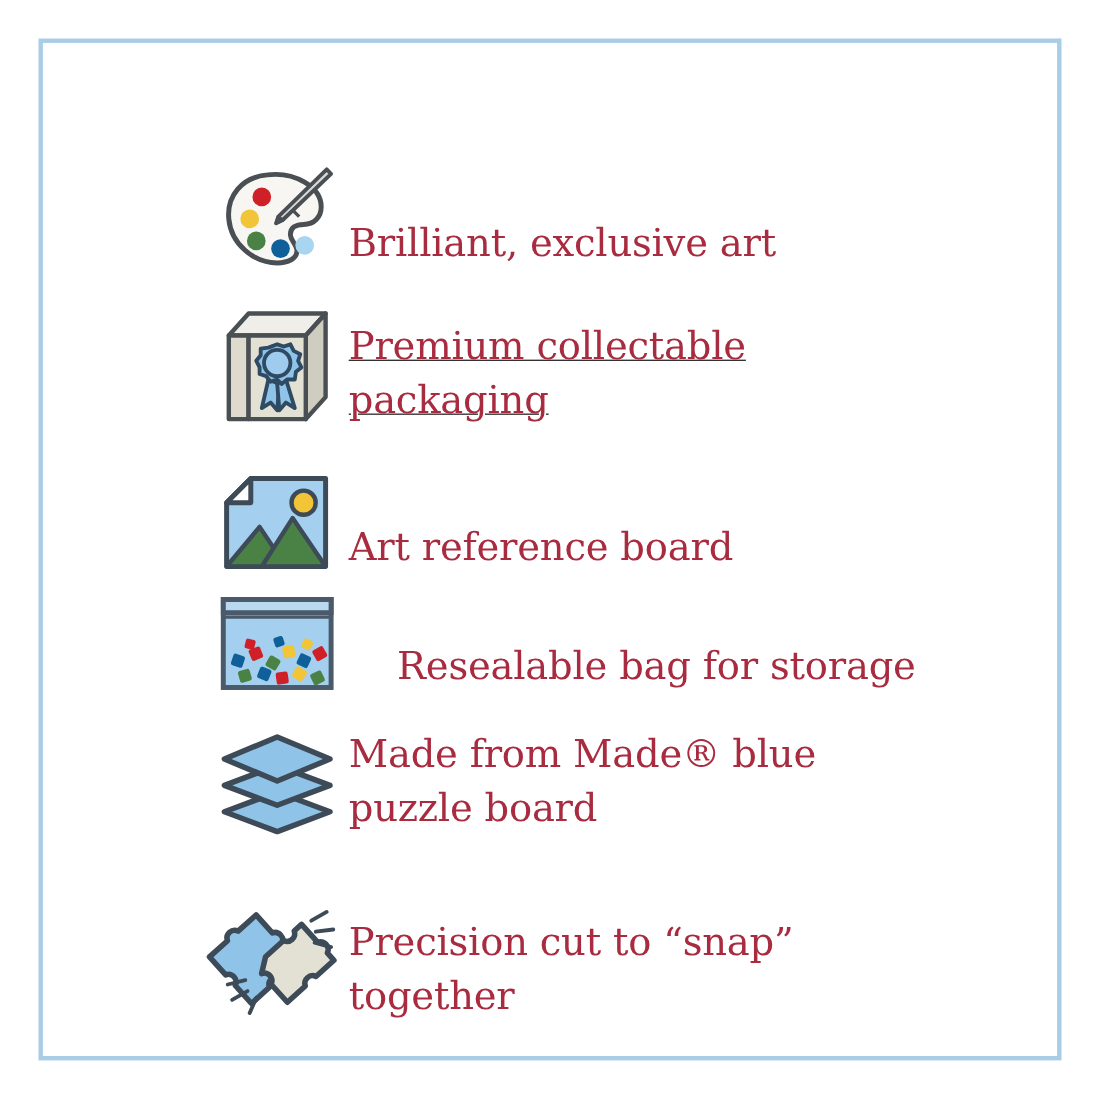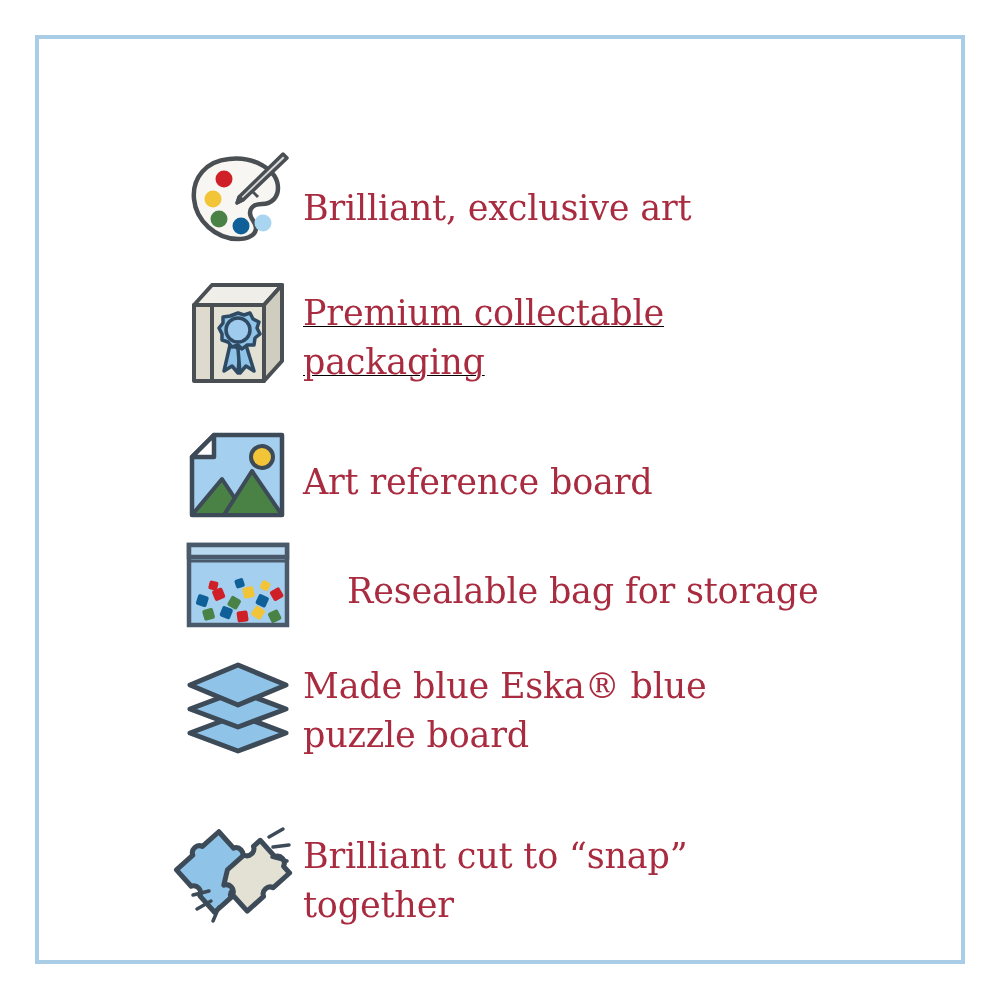--- a/index.html
+++ b/index.html
@@ -33,22 +33,22 @@
   .feature-list {
     position: absolute;
     left: 0;
     top: 0;
     width: 100%;
     height: 100%;
   }
   .feature-row {
     position: absolute;
     display: flex;
-    align-items: center;
-    left: 140px;
+    align-items: flex-end;
+    left: 154px;
   }
   .icon-cell {
     width: 118px;
     flex: 0 0 118px;
     display: flex;
     align-items: center;
     justify-content: center;
   }
   .label-cell {
     padding-left: 6px;
@@ -193,21 +193,21 @@
 
       <li class="feature-row row-4">
         <div class="icon-cell">
           <svg width="108" height="96" viewBox="0 0 108 96" aria-hidden="true">
             <path d="M54 56 L6 74 L54 92 L102 74 Z" fill="#8fc4e8" stroke="#3d4a57" stroke-width="5" stroke-linejoin="round"></path>
             <path d="M54 32 L6 50 L54 68 L102 50 Z" fill="#8fc4e8" stroke="#3d4a57" stroke-width="5" stroke-linejoin="round"></path>
             <path d="M54 6 L6 26 L54 46 L102 26 Z" fill="#8fc4e8" stroke="#3d4a57" stroke-width="5" stroke-linejoin="round"></path>
           </svg>
         </div>
         <div class="label-cell">
-          <span class="feature-label">Made blue Eska® blue
+          <span class="feature-label">Made from Made® blue
 puzzle board</span>
         </div>
       </li>
 
       <li class="feature-row row-5">
         <div class="icon-cell">
           <svg width="118" height="120" viewBox="0 0 118 120" aria-hidden="true">
             <g transform="rotate(-42 59 60)">
 
               <path d="M14 18 h22 a7 7 0 0 1 13 0 h22 v22 a7 7 0 0 1 0 13 v22 h-22 a7 7 0 0 0 -13 0 h-22 v-22 a7 7 0 0 0 0 -13 Z" fill="#8fc4e8" stroke="#3d4a57" stroke-width="5" stroke-linejoin="round"></path>
@@ -222,20 +222,20 @@
             </g>
 
             <g stroke="#3d4a57" stroke-width="3.5" stroke-linecap="round">
               <line x1="30" y1="80" x2="14" y2="84"></line>
               <line x1="32" y1="90" x2="18" y2="98"></line>
               <line x1="40" y1="96" x2="34" y2="110"></line>
             </g>
           </svg>
         </div>
         <div class="label-cell">
-          <span class="feature-label">Brilliant cut to “snap”
+          <span class="feature-label">Precision cut to “snap”
 together</span>
         </div>
       </li>
 
     </ul>
   </div>
 </div>
 
 </body></html>

